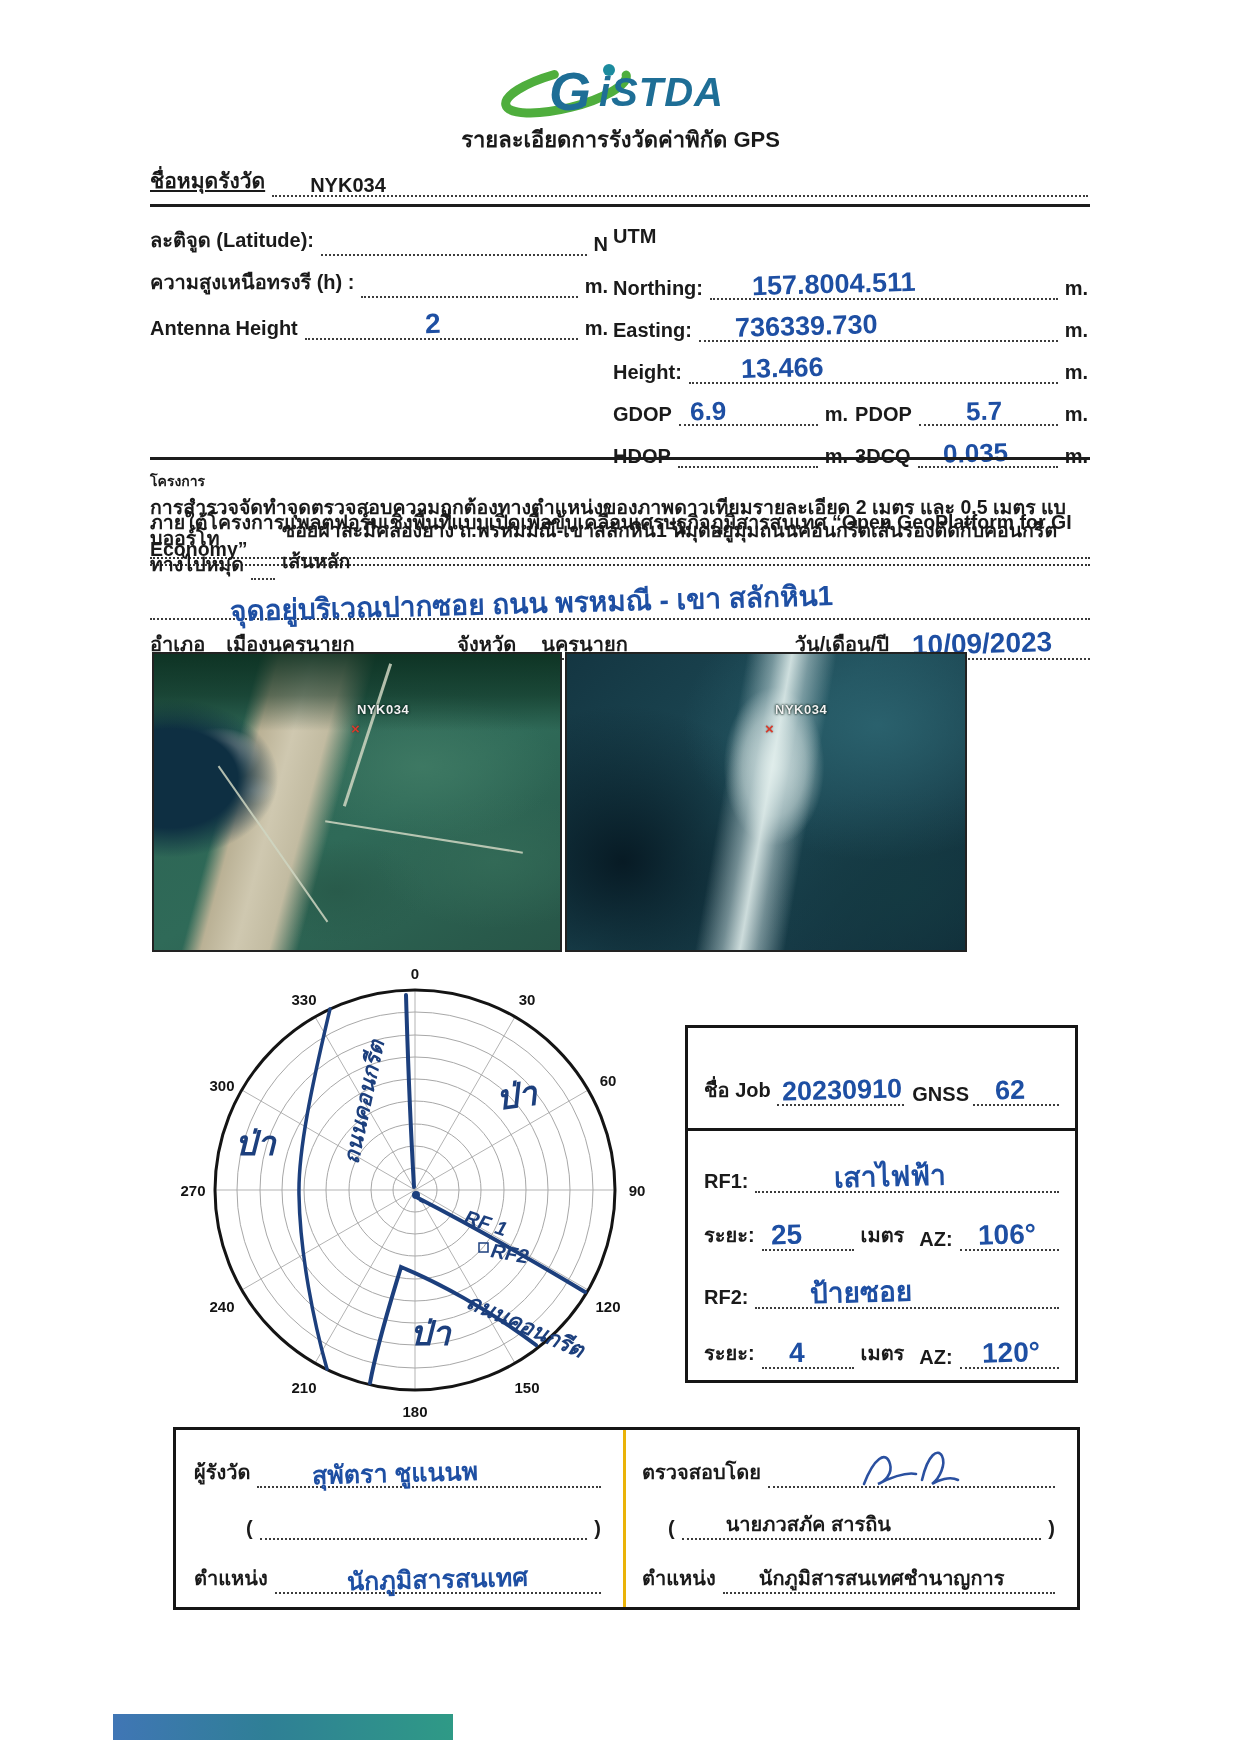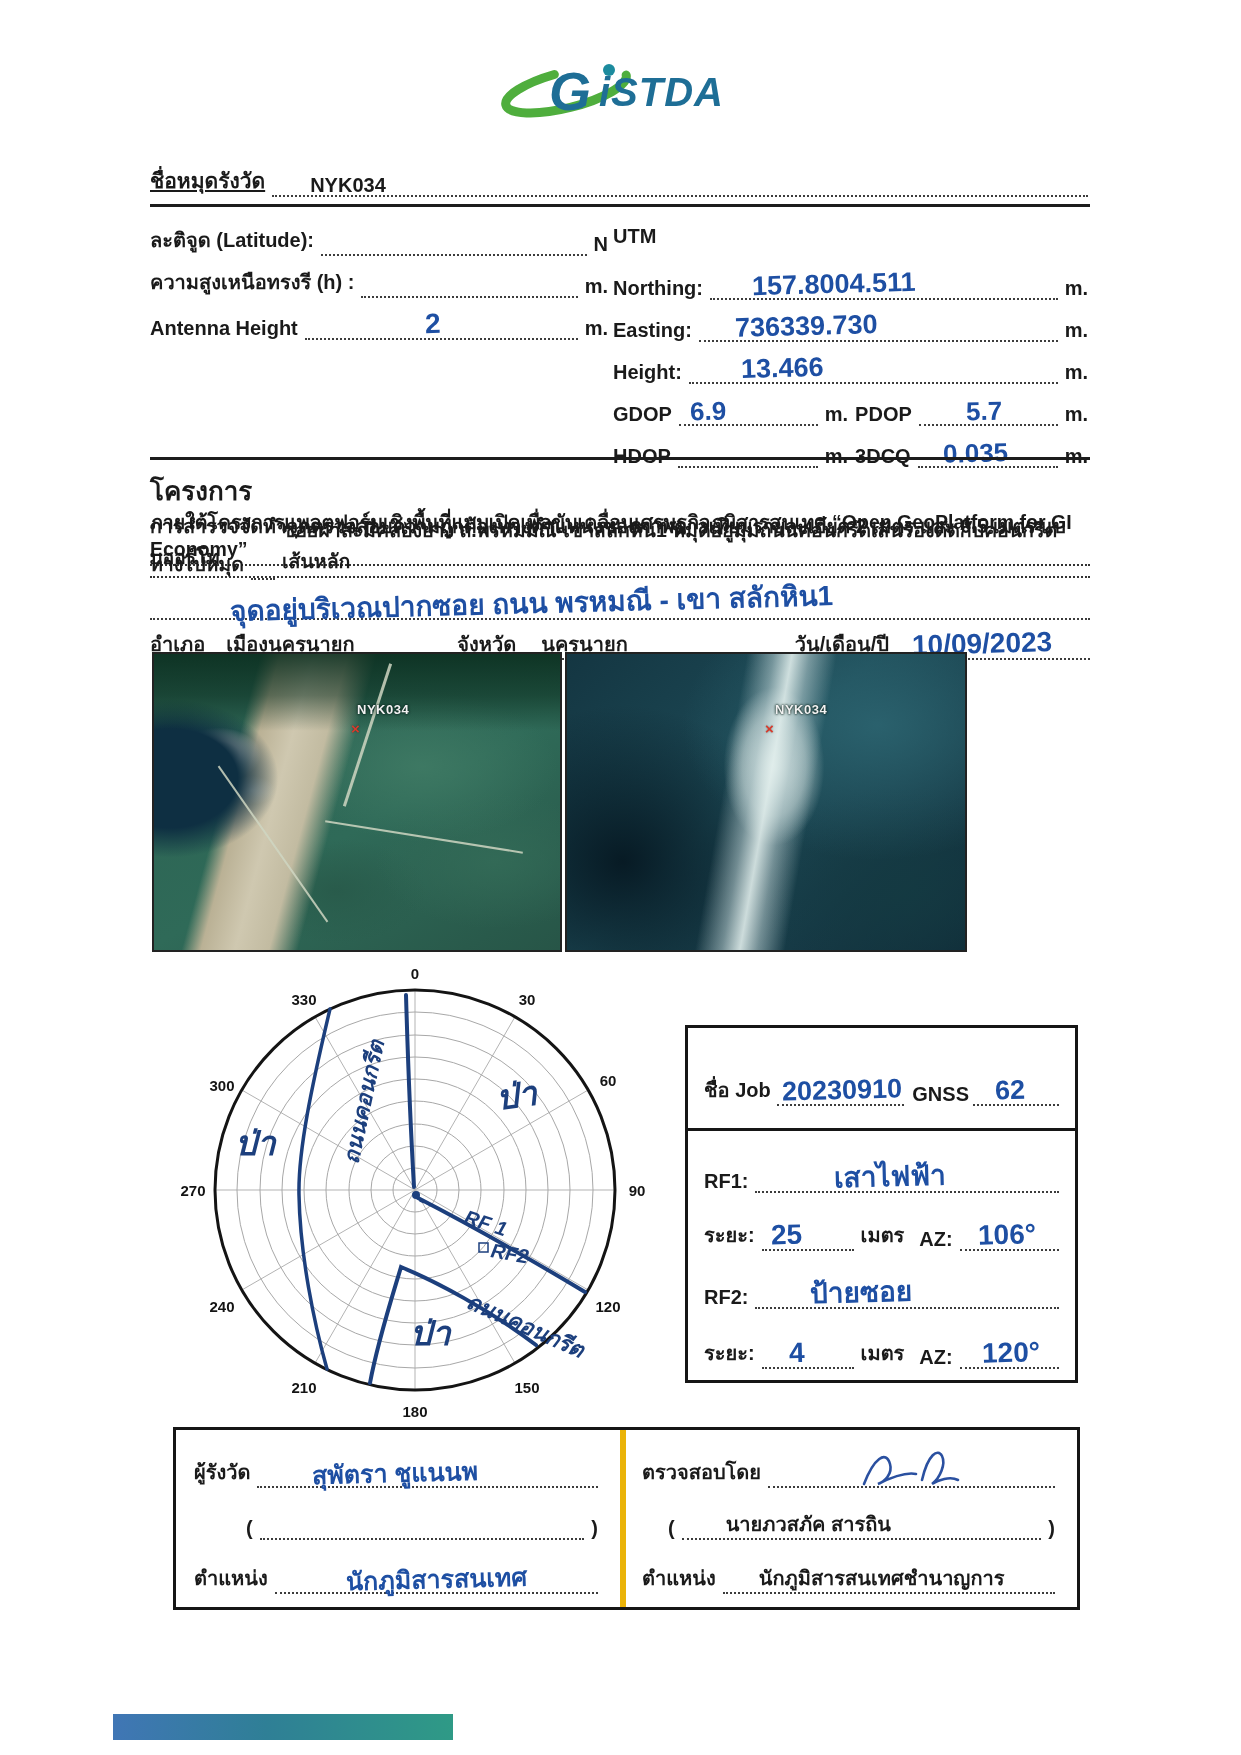--- a/index.html
+++ b/index.html
@@ -35,20 +35,21 @@
 <div class="page">
 
   <div class="abs" style="left:0;right:0;top:48px;text-align:center;">
     <svg width="300" height="80" viewBox="0 0 300 80">
       <ellipse cx="95" cy="42" rx="62" ry="18" fill="none" stroke="#4fae3d" stroke-width="9" transform="rotate(-14 95 42)" stroke-dasharray="195 100" stroke-linecap="round"></ellipse>
       <text x="78" y="62" font-size="54" font-style="italic" font-weight="700" fill="#1e6e96">G</text>
       <text x="128" y="58" font-size="40" font-style="italic" font-weight="700" fill="#1e6e96" letter-spacing="1">iSTDA</text>
       <circle cx="138" cy="22" r="6" fill="#1c8b9e"></circle>
     </svg>
   </div>
+  <div class="abs" style="left:0;right:0;top:122px;text-align:center;font-size:22px;font-weight:700;">รายละเอียดการรังวัดค่าพิกัด GPS</div>
 
   <div class="abs row" style="left:150px;width:938px;top:155px;text-decoration:underline;">
     <span class="lbl" style="font-size:21px;">ชื่อหมุดรังวัด</span>
     <span class="leader">
       <span class="on-dots" style="left:38px;">NYK034</span>
     </span>
   </div>
 
   <div class="hrule" style="left:150px;top:204px;width:940px;height:3px;"></div>
 
@@ -118,21 +119,21 @@
         <span class="hw" style="left:18%;font-size:26px;">0.035</span>
       </span>
       <span class="lbl">m.</span>
     </div>
   </div>
 
   <div class="hrule" style="left:150px;top:457px;width:940px;height:3px;"></div>
 
   <div class="abs" style="left:150px;top:470px;width:940px;">
     <div style="height:37px;">
-      <span class="lbl" style="font-size:26px;">โครงการ</span>
+      <span class="lbl" style="font-size:14px;">โครงการ</span>
       <span class="dotted-text">การสำรวจจัดทำจุดตรวจสอบความถูกต้องทางตำแหน่งของภาพดาวเทียมรายละเอียด 2 เมตร และ 0.5 เมตร แบบออร์โท</span>
     </div>
     <div style="height:37px;">
       <span class="dotted-text">ภายใต้โครงการแพลตฟอร์มเชิงพื้นที่แบบเปิดเพื่อขับเคลื่อนเศรษฐกิจภูมิสารสนเทศ “Open GeoPlatform for GI Economy”</span>
     </div>
     <div class="row" style="height:36px;">
       <span class="lbl" style="font-size:19.5px;">ทางไปหมุด</span>
       <span class="leader fixed" style="width:24px;"></span>
       <span class="dotted-text" style="border-bottom:none;">ซอยฝาละมีคลองยาง ถ.พรหมมณี-เขาสลักหิน1 หมุดอยู่มุมถนนคอนกรีตเส้นรองตัดกับคอนกรีตเส้นหลัก</span>
       <span class="leader"></span>
@@ -291,21 +292,21 @@
         <span class="plain" style="font-weight:700;margin-left:8px;">AZ:</span>
         <span class="leader">
           <span class="hw" style="left:22%;font-size:28px;">120°</span>
         </span>
       </div>
     </div>
   </div>
 
   <div class="box" style="left:173px;top:1427px;width:907px;height:183px;display:flex;">
 
-    <div style="width:450px;border-right:6px solid #eab308;box-sizing:border-box;padding:14px 22px 0 18px;">
+    <div style="width:450px;border-right:3px solid #eab308;box-sizing:border-box;padding:14px 22px 0 18px;">
       <div class="row" style="height:44px;">
         <span class="lbl">ผู้รังวัด</span>
         <span class="leader">
           <span class="hw" style="left:16%;font-size:25px;">สุพัตรา ชูแนนพ</span>
         </span>
       </div>
       <div class="row" style="height:52px;padding-left:52px;">
         <span class="plain">(</span>
         <span class="leader"></span>
         <span class="plain">)</span>

